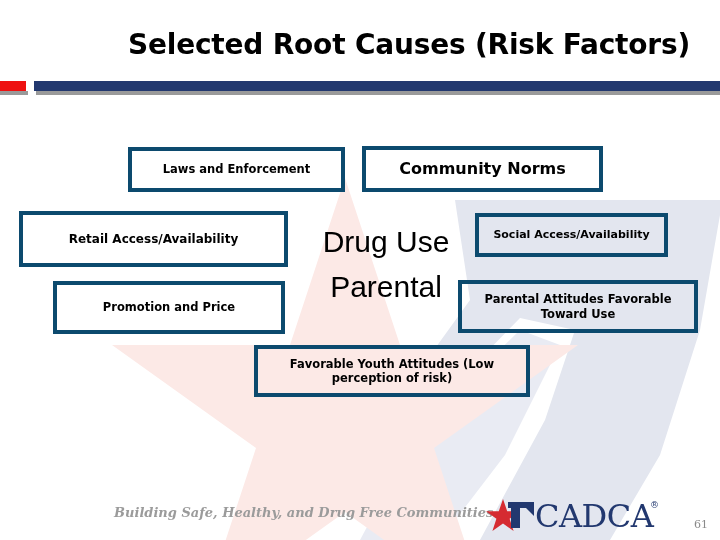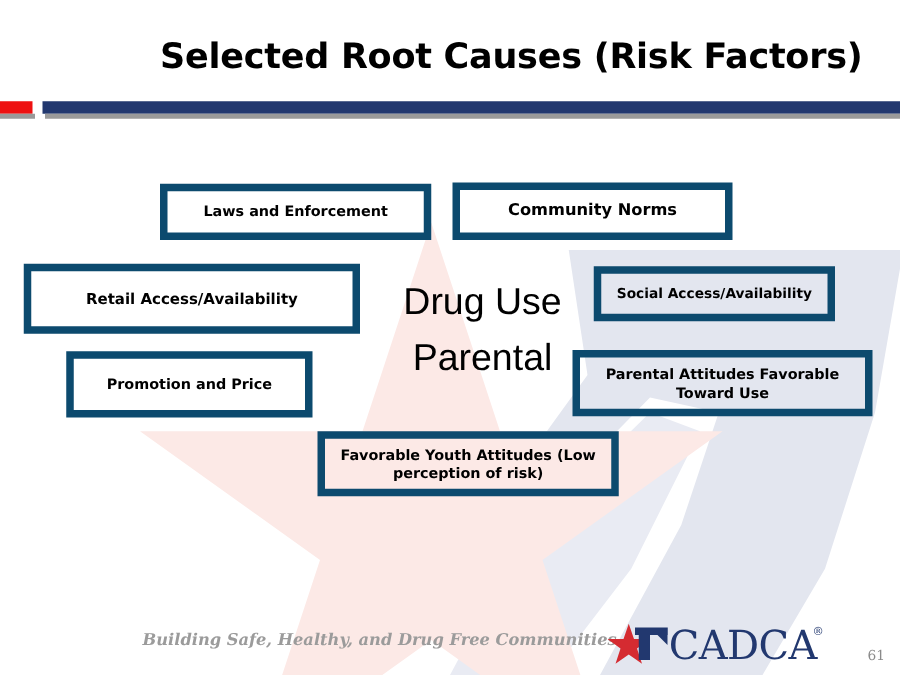--- a/index.html
+++ b/index.html
@@ -68,39 +68,39 @@
     position: absolute;
     left: 36px; top: 10px;
     width: 684px; height: 4px;
     background: #9a9a9a;
   }
 
   
   .rcbox {
     position: absolute;
     box-sizing: border-box;
-    border: 6px solid #0c4a6e;
+    border: 4px solid #0c4a6e;
     background: transparent;
     display: flex;
     align-items: center;
     justify-content: center;
     text-align: center;
     color: #000000;
     font-weight: bold;
     line-height: 1.25;
     padding: 2px 6px;
   }
 
   #box-laws        { left:128px; top:147px; width:217px; height:45px; font-size:11.5px; }
-  #box-norms       { left:362px; top:146px; width:224px; height:46px; font-size:13px;   }
+  #box-norms       { left:362px; top:146px; width:241px; height:46px; font-size:16px;   }
   #box-retail      { left:19px;  top:211px; width:269px; height:56px; font-size:12px;   }
-  #box-promotion   { left:53px;  top:281px; width:197px; height:53px; font-size:11.5px; }
+  #box-promotion   { left:53px;  top:281px; width:232px; height:53px; font-size:11.5px; }
   #box-social      { left:475px; top:213px; width:193px; height:44px; font-size:11px;   }
   #box-parental    { left:458px; top:280px; width:240px; height:53px; font-size:11.5px; }
-  #box-youth       { left:254px; top:345px; width:241px; height:52px; font-size:11.5px; }
+  #box-youth       { left:254px; top:345px; width:276px; height:52px; font-size:11.5px; }
 
   
   #center-label {
     position: absolute;
     left: 296px;
     top: 219px;
     width: 180px;
     text-align: center;
     font-size: 30px;
     font-weight: normal;

